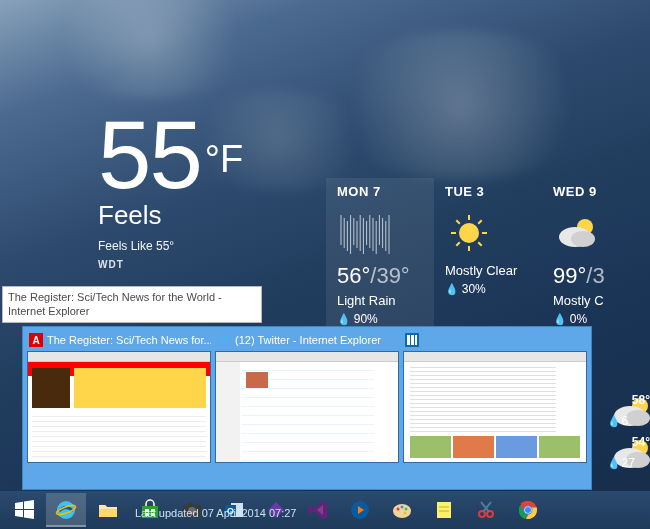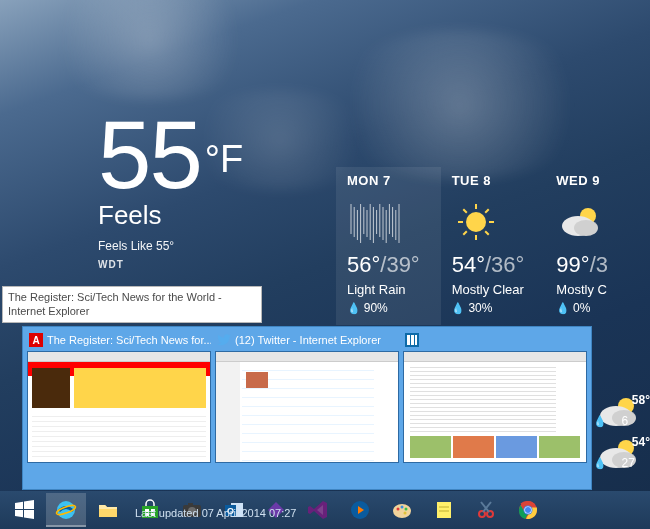--- a/index.html
+++ b/index.html
@@ -15,33 +15,33 @@
 .c3 { width: 200px; height: 100px; top: 90px; left: 180px; opacity:.6; }
 
 .current { position: absolute; left: 98px; top: 112px; }
 .temp-row { display: flex; align-items: center; }
 .temp-val { font-size: 96px; font-weight: 200; line-height: 0.9; letter-spacing: -2px; }
 .temp-unit { font-size: 38px; font-weight: 300; margin-top: 8px; margin-left: 4px; }
 .cond { font-size: 26px; font-weight: 300; margin-top: 2px; }
 .feels { font-size: 12px; margin-top: 8px; opacity: .95; }
 .attr { font-size: 10px; margin-top: 6px; opacity: .85; font-weight: 600; letter-spacing: 1px; }
 
-.forecast { position: absolute; top: 167px; left: 326px; right: 0; display: flex; margin-left: 10px; }
+.forecast { position: absolute; top: 178px; left: 326px; right: 0; display: flex; }
 .day { width: 150px; padding: 6px 8px 10px 10px; border-left: 1px solid rgba(255,255,255,0); }
 .day.sel { background: rgba(255,255,255,0.08); }
 .day-label { font-size: 13px; font-weight: 600; letter-spacing: .5px; }
 .day-icon { height: 48px; margin: 10px 0 6px 0; display: flex; align-items: center; }
 .hilo { font-size: 22px; font-weight: 400; }
 .hilo .lo { opacity: .65; font-size: 22px; }
 .day-cond { font-size: 13px; margin-top: 4px; white-space: nowrap; overflow: hidden; }
 .precip { font-size: 12px; margin-top: 4px; display:flex; align-items:center; gap:3px; }
 .drop { color: #9fd0ff; font-size: 11px; }
 
 .right-col { position: absolute; right: 0; top: 390px; font-size: 12px; }
-.right-col .row { display:flex; align-items:center; gap:14px; margin-bottom:4px;}
+.right-col .row { display:flex; align-items:center; gap:0; margin-bottom:4px;}
 .right-col .mini-icon { width: 24px; height: 20px; }
 
 .tooltip {
   position: absolute; left: 2px; top: 286px;
   background: #fff; color: #4a4a4a; font-size: 11px;
   padding: 3px 5px; border: 1px solid #b8b8b8;
   max-width: 260px; line-height: 1.3;
 }
 
 .jump {
@@ -121,37 +121,36 @@
         </svg>
       </div>
     <div class="hilo"><span>56°</span><span class="lo">/39°</span></div>
     <div class="day-cond">Light Rain</div>
     <div class="precip">
         <span class="drop">💧</span>
         <span>90%</span>
       </div>
     </div>
     <div class="day">
-    <div class="day-label">TUE 8</div>
+    <div class="day-label">TUE 3</div>
     <div class="day-icon">
         <svg width="48" height="44">
           <circle cx="24" cy="22" r="10" fill="#ffd54a"></circle>
           <g stroke="#ffd54a" stroke-width="2">
             <line x1="37" y1="22" x2="42" y2="22"></line>
             <line x1="33.19238815542512" y1="31.192388155425117" x2="36.72792206135786" y2="34.72792206135786"></line>
             <line x1="24" y1="35" x2="24" y2="40"></line>
             <line x1="14.807611844574883" y1="31.19238815542512" x2="11.272077938642145" y2="34.72792206135786"></line>
             <line x1="11" y1="22" x2="6" y2="22.000000000000004"></line>
             <line x1="14.80761184457488" y1="12.807611844574883" x2="11.272077938642141" y2="9.272077938642145"></line>
             <line x1="23.999999999999996" y1="9" x2="23.999999999999996" y2="4"></line>
             <line x1="33.192388155425114" y1="12.80761184457488" x2="36.72792206135785" y2="9.272077938642141"></line>
           </g>
         </svg>
       </div>
-    <div class="hilo"><span>54°</span><span class="lo">/36°</span></div>
     <div class="day-cond">Mostly Clear</div>
     <div class="precip">
         <span class="drop">💧</span>
         <span>30%</span>
       </div>
     </div>
     <div class="day">
     <div class="day-label">WED 9</div>
     <div class="day-icon">
         <svg width="52" height="44">

